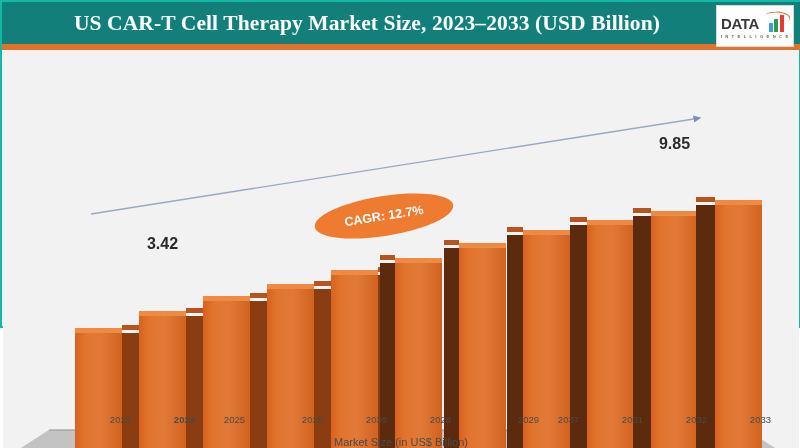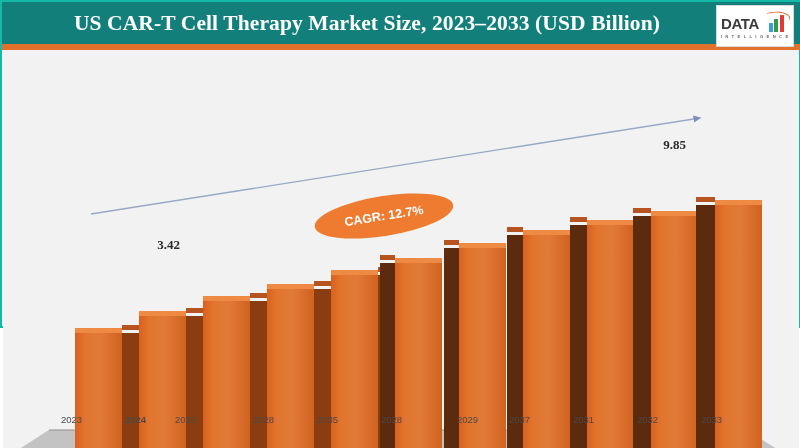--- a/index.html
+++ b/index.html
@@ -74,36 +74,36 @@
   .bar-top{
     position:absolute;left:0;width:100%;height:5px;
     background:#ef8a44;
   }
   .bar-side{position:absolute;bottom:0;width:17px;background:#5c2a0c;}
   .bar-side.right{background:#8a3d10;}
   .bar-side-top{position:absolute;width:17px;height:5px;background:#b55420;}
 
   .bar-label{
     position:absolute;
-    font-family:Liberation Serif, serif;
-    font-size:13px;font-weight:bold;color:#2b2b2b;
+    font-family:Liberation Sans, sans-serif;
+    font-size:16px;font-weight:bold;color:#2b2b2b;
     text-align:center;white-space:nowrap;
   }
 
   
   #floor{position:absolute;left:0;bottom:0;width:796px;height:46px;}
 
   
   #axis-labels{
     position:absolute;left:0;bottom:18px;width:796px;height:16px;
   }
   .year{
     position:absolute;top:0;
     font-family:"Liberation Sans",sans-serif;
-    font-size:9.5px;color:#4a4a4a;text-align:left;white-space:nowrap;
+    font-size:9.5px;color:#4a4a4a;text-align:right;white-space:nowrap;
   }
   #axis-title{
     position:absolute;left:0;bottom:0px;width:796px;
     text-align:center;
     font-family:"Liberation Sans",sans-serif;
     font-size:11px;color:#4a4a4a;
   }
 
   
   #trend{position:absolute;left:0;top:0;width:796px;height:398px;pointer-events:none;}
@@ -223,21 +223,21 @@
         <div class="bar-top" style="top:0px;"></div>
       </div>
 
       <div class="bar" style="left:712px;width:47px;height:248px;">
         <div class="bar-side" style="left:-19px;height:243px;width:19px;"></div>
         <div class="bar-side-top" style="left:-19px;top:-3px;width:19px;"></div>
         <div class="bar-front" style="height:243px;"></div>
         <div class="bar-top" style="top:0px;"></div>
       </div>
 
-      <div class="bar-label" style="left:142px;width:47px;bottom:195px;">3.42</div>
+      <div class="bar-label" style="left:136px;width:47px;bottom:195px;">3.42</div>
       <div class="bar-label" style="left:648px;width:47px;bottom:295px;">9.85</div>
 
       <svg id="trend" viewBox="0 0 796 398" preserveAspectRatio="none">
         <defs>
           <marker id="ah" markerWidth="7" markerHeight="7" refX="5" refY="3.2" orient="auto" markerUnits="strokeWidth">
             <path d="M0,0.4 L6,3.2 L0,6 z" fill="#7b8fbb"></path>
           </marker>
         </defs>
         <line x1="88" y1="164" x2="697" y2="68" stroke="#9aa8c4" stroke-width="1.3" marker-end="url(#ah)"></line>
       </svg>
@@ -246,23 +246,24 @@
         <span id="cagr-text">CAGR: 12.7%</span>
       </div>
 
       <div id="axis-labels">
         <div class="year" style="left:58px;width:70px;">2023</div>
         <div class="year" style="left:122px;width:70px;font-weight:bold;">2024</div>
         <div class="year" style="left:172px;width:70px;">2025</div>
         <div class="year" style="left:250px;width:70px;">2028</div>
         <div class="year" style="left:314px;width:70px;">2035</div>
         <div class="year" style="left:378px;width:70px;">2028</div>
-        <div class="year" style="left:454px;width:70px;">2029</div>
+        <div class="year" style="left:466px;width:70px;">2029</div>
         <div class="year" style="left:506px;width:70px;">2037</div>
         <div class="year" style="left:570px;width:70px;">2031</div>
         <div class="year" style="left:634px;width:70px;">2032</div>
         <div class="year" style="left:698px;width:70px;">2033</div>
       </div>
 
+      <div id="axis-title">Market Size (in US$ Billion)</div>
 
     </div>
   </div>
 </div>
 
 </body></html>

